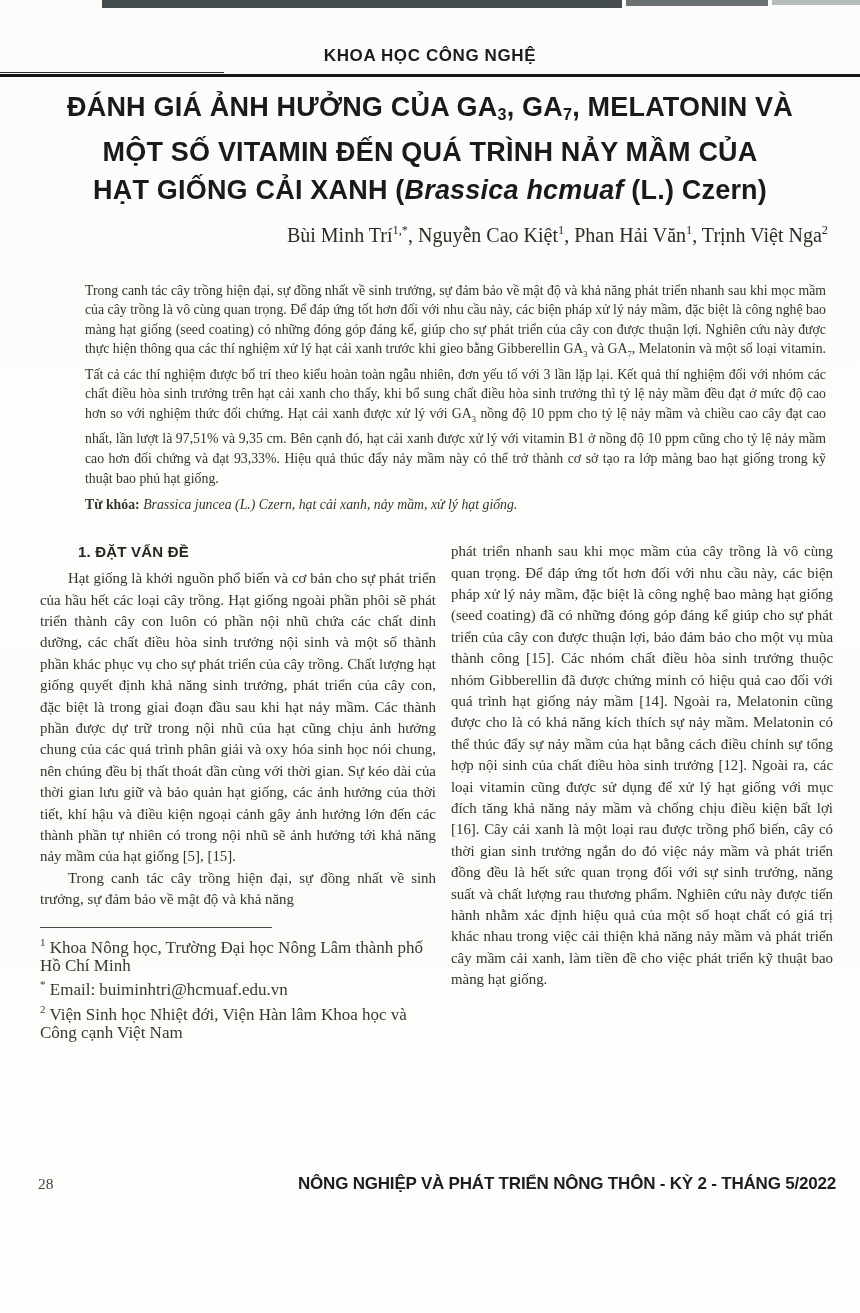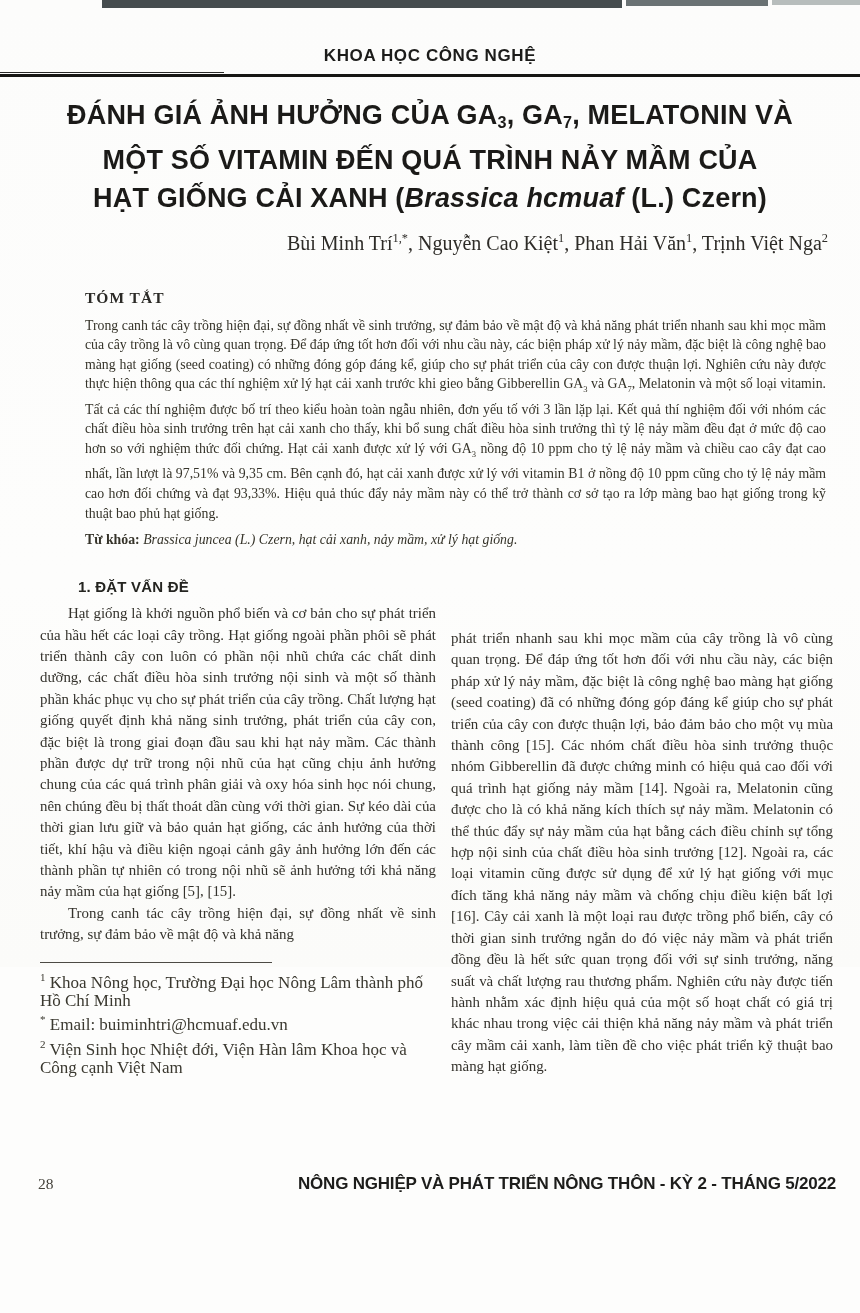--- a/index.html
+++ b/index.html
@@ -24,21 +24,21 @@
   .journal-header{
     padding-top:46px;text-align:center;
     font-family:"Liberation Sans", sans-serif;
     font-weight:800;font-size:17px;letter-spacing:.6px;color:#1c1c1a;
   }
   .header-rule{margin-top:6px;position:relative;height:6px;}
   .header-rule .thick{position:absolute;top:2px;left:0;right:0;height:3px;background:#161614;}
   .header-rule .thin{position:absolute;top:0;left:0;width:26%;height:1px;background:#2a2a28;}
 
   .article-title{
-    margin-top:18px;text-align:center;
+    margin-top:10px;text-align:center;
     font-family:"Liberation Sans","DejaVu Sans",sans-serif;
     font-weight:bold;font-size:27px;line-height:38px;
     letter-spacing:.2px;color:#1b1a18;
   }
   .article-title sub{font-size:60%;vertical-align:-4px;}
 
   .authors{
     margin-top:14px;padding-right:32px;text-align:right;
     font-size:20px;color:#2e2c28;
   }
@@ -48,21 +48,21 @@
   .abstract-heading{
     font-size:15.5px;font-weight:600;letter-spacing:1px;color:#2b2a26;
   }
   .abstract-text{
     margin-top:9px;font-size:13.8px;line-height:19.6px;text-align:justify;
   }
   .abstract-text sub{font-size:62%;}
   .keywords{margin-top:9px;font-size:13.8px;}
 
   .columns{
-    margin:28px 27px 0 40px;display:flex;gap:15px;align-items:flex-end;
+    margin:28px 27px 0 40px;display:flex;gap:15px;
   }
   .col-left{width:397px;}
   .col-right{width:383px;}
   .section-heading{
     font-family:"Liberation Sans", sans-serif;
     font-weight:800;font-size:15px;color:#242420;
     text-indent:38px;margin:2px 0 8px 0;letter-spacing:.2px;
   }
   .body-par{
     font-size:14.9px;line-height:21.4px;text-align:justify;
@@ -103,21 +103,20 @@
 
   <div class="article-title">
     <div><span>ĐÁNH GIÁ ẢNH HƯỞNG CỦA GA</span><sub>3</sub><span>, GA</span><sub>7</sub><span>, MELATONIN VÀ</span></div>
     <div><span>MỘT SỐ VITAMIN ĐẾN QUÁ TRÌNH NẢY MẦM CỦA</span></div>
     <div><span>HẠT GIỐNG CẢI XANH (</span><span style="font-style: italic;">Brassica hcmuaf</span><span> (L.) Czern)</span></div>
   </div>
 
   <div class="authors"><span>Bùi Minh Trí</span><sup>1,*</sup><span>, Nguyễn Cao Kiệt</span><sup>1</sup><span>, Phan Hải Văn</span><sup>1</sup><span>, Trịnh Việt Nga</span><sup>2</sup></div>
 
   <div class="abstract">
-    <div class="abstract-heading">TÓM TẮT</div>
     <div class="abstract-text"><span>Trong canh tác cây trồng hiện đại, sự đồng nhất về sinh trưởng, sự đảm bảo về mật độ và khả năng phát triển nhanh sau khi mọc mầm của cây trồng là vô cùng quan trọng. Để đáp ứng tốt hơn đối với nhu cầu này, các biện pháp xử lý nảy mầm, đặc biệt là công nghệ bao màng hạt giống (seed coating) có những đóng góp đáng kể, giúp cho sự phát triển của cây con được thuận lợi. Nghiên cứu này được thực hiện thông qua các thí nghiệm xử lý hạt cải xanh trước khi gieo bằng Gibberellin GA</span><sub>3</sub><span> và GA</span><sub>7</sub><span>, Melatonin và một số loại vitamin. Tất cả các thí nghiệm được bố trí theo kiểu hoàn toàn ngẫu nhiên, đơn yếu tố với 3 lần lặp lại. Kết quả thí nghiệm đối với nhóm các chất điều hòa sinh trưởng trên hạt cải xanh cho thấy, khi bổ sung chất điều hòa sinh trưởng thì tỷ lệ nảy mầm đều đạt ở mức độ cao hơn so với nghiệm thức đối chứng. Hạt cải xanh được xử lý với GA</span><sub>3</sub><span> nồng độ 10 ppm cho tỷ lệ nảy mầm và chiều cao cây đạt cao nhất, lần lượt là 97,51% và 9,35 cm. Bên cạnh đó, hạt cải xanh được xử lý với vitamin B1 ở nồng độ 10 ppm cũng cho tỷ lệ nảy mầm cao hơn đối chứng và đạt 93,33%. Hiệu quả thúc đẩy nảy mầm này có thể trở thành cơ sở tạo ra lớp màng bao hạt giống trong kỹ thuật bao phủ hạt giống.</span></div>
     <div class="keywords"><span style="font-weight: bold;">Từ khóa: </span><span style="font-style: italic;">Brassica juncea (L.) Czern, hạt cải xanh, nảy mầm, xử lý hạt giống.</span></div>
   </div>
 
   <div class="columns">
     <div class="col-left">
       <div class="section-heading">1. ĐẶT VẤN ĐỀ</div>
       <p class="body-par indent">Hạt giống là khởi nguồn phổ biến và cơ bản cho sự phát triển của hầu hết các loại cây trồng. Hạt giống ngoài phần phôi sẽ phát triển thành cây con luôn có phần nội nhũ chứa các chất dinh dưỡng, các chất điều hòa sinh trưởng nội sinh và một số thành phần khác phục vụ cho sự phát triển của cây trồng. Chất lượng hạt giống quyết định khả năng sinh trưởng, phát triển của cây con, đặc biệt là trong giai đoạn đầu sau khi hạt nảy mầm. Các thành phần được dự trữ trong nội nhũ của hạt cũng chịu ảnh hưởng chung của các quá trình phân giải và oxy hóa sinh học nói chung, nên chúng đều bị thất thoát dần cùng với thời gian. Sự kéo dài của thời gian lưu giữ và bảo quản hạt giống, các ảnh hưởng của thời tiết, khí hậu và điều kiện ngoại cảnh gây ảnh hưởng lớn đến các thành phần tự nhiên có trong nội nhũ sẽ ảnh hưởng tới khả năng nảy mầm của hạt giống [5], [15].</p>
       <p class="body-par indent">Trong canh tác cây trồng hiện đại, sự đồng nhất về sinh trưởng, sự đảm bảo về mật độ và khả năng</p>
 

